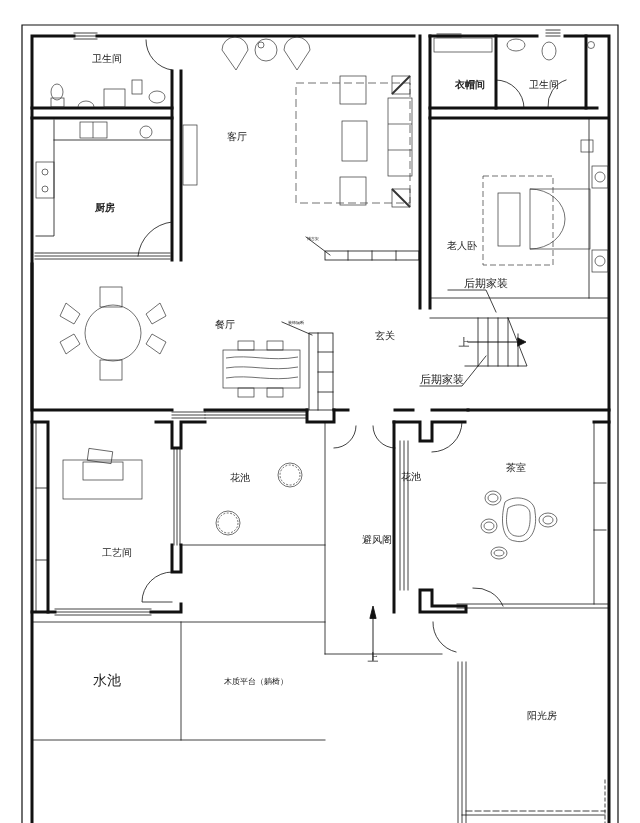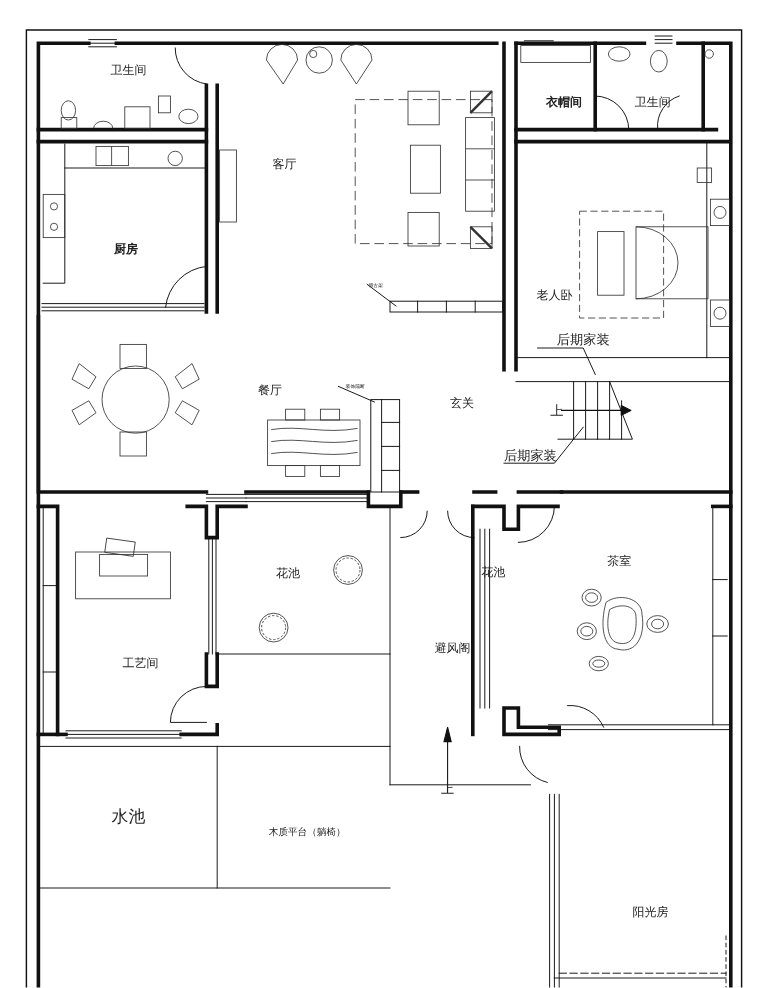--- a/index.html
+++ b/index.html
@@ -222,21 +222,21 @@
 <div class="lbl" style="left:544px;top:85px;">卫生间</div>
 <div class="lbl" style="left:462px;top:214px;margin-top:32px;">老人卧</div>
 <div class="lbl" style="left:177px;top:325px;margin-left:48px;">餐厅</div>
 <div class="lbl" style="left:385px;top:336px;">玄关</div>
 <div class="lbl" style="left:240px;top:478px;">花池</div>
 <div class="lbl" style="left:411px;top:477px;">花池</div>
 <div class="lbl" style="left:516px;top:468px;">茶室</div>
 <div class="lbl" style="left:377px;top:520px;margin-top:20px;">避风阁</div>
 <div class="lbl" style="left:117px;top:553px;">工艺间</div>
 <div class="lbl" style="left:107px;top:681px;font-size:14px;">水池</div>
-<div class="lbl" style="left:256px;top:681px;font-size:8px;margin-top:12px;">木质平台（躺椅）</div>
-<div class="lbl" style="left:542px;top:716px;margin-top:44px;">阳光房</div>
+<div class="lbl" style="left:256px;top:681px;font-size:8px;">木质平台（躺椅）</div>
+<div class="lbl" style="left:542px;top:716px;">阳光房</div>
 
 <div class="lbl note" style="left:464px;top:276px;">后期家装</div>
 <div class="lbl note" style="left:420px;top:372px;">后期家装</div>
 <div class="lbl up" style="left:464px;top:342px;">上</div>
 <div class="lbl up" style="left:373px;top:657px;">上</div>
 <div class="lbl small" style="left:313px;top:238px;">博古架</div>
 <div class="lbl small" style="left:296px;top:322px;">装饰隔断</div>
 
 </body></html>

